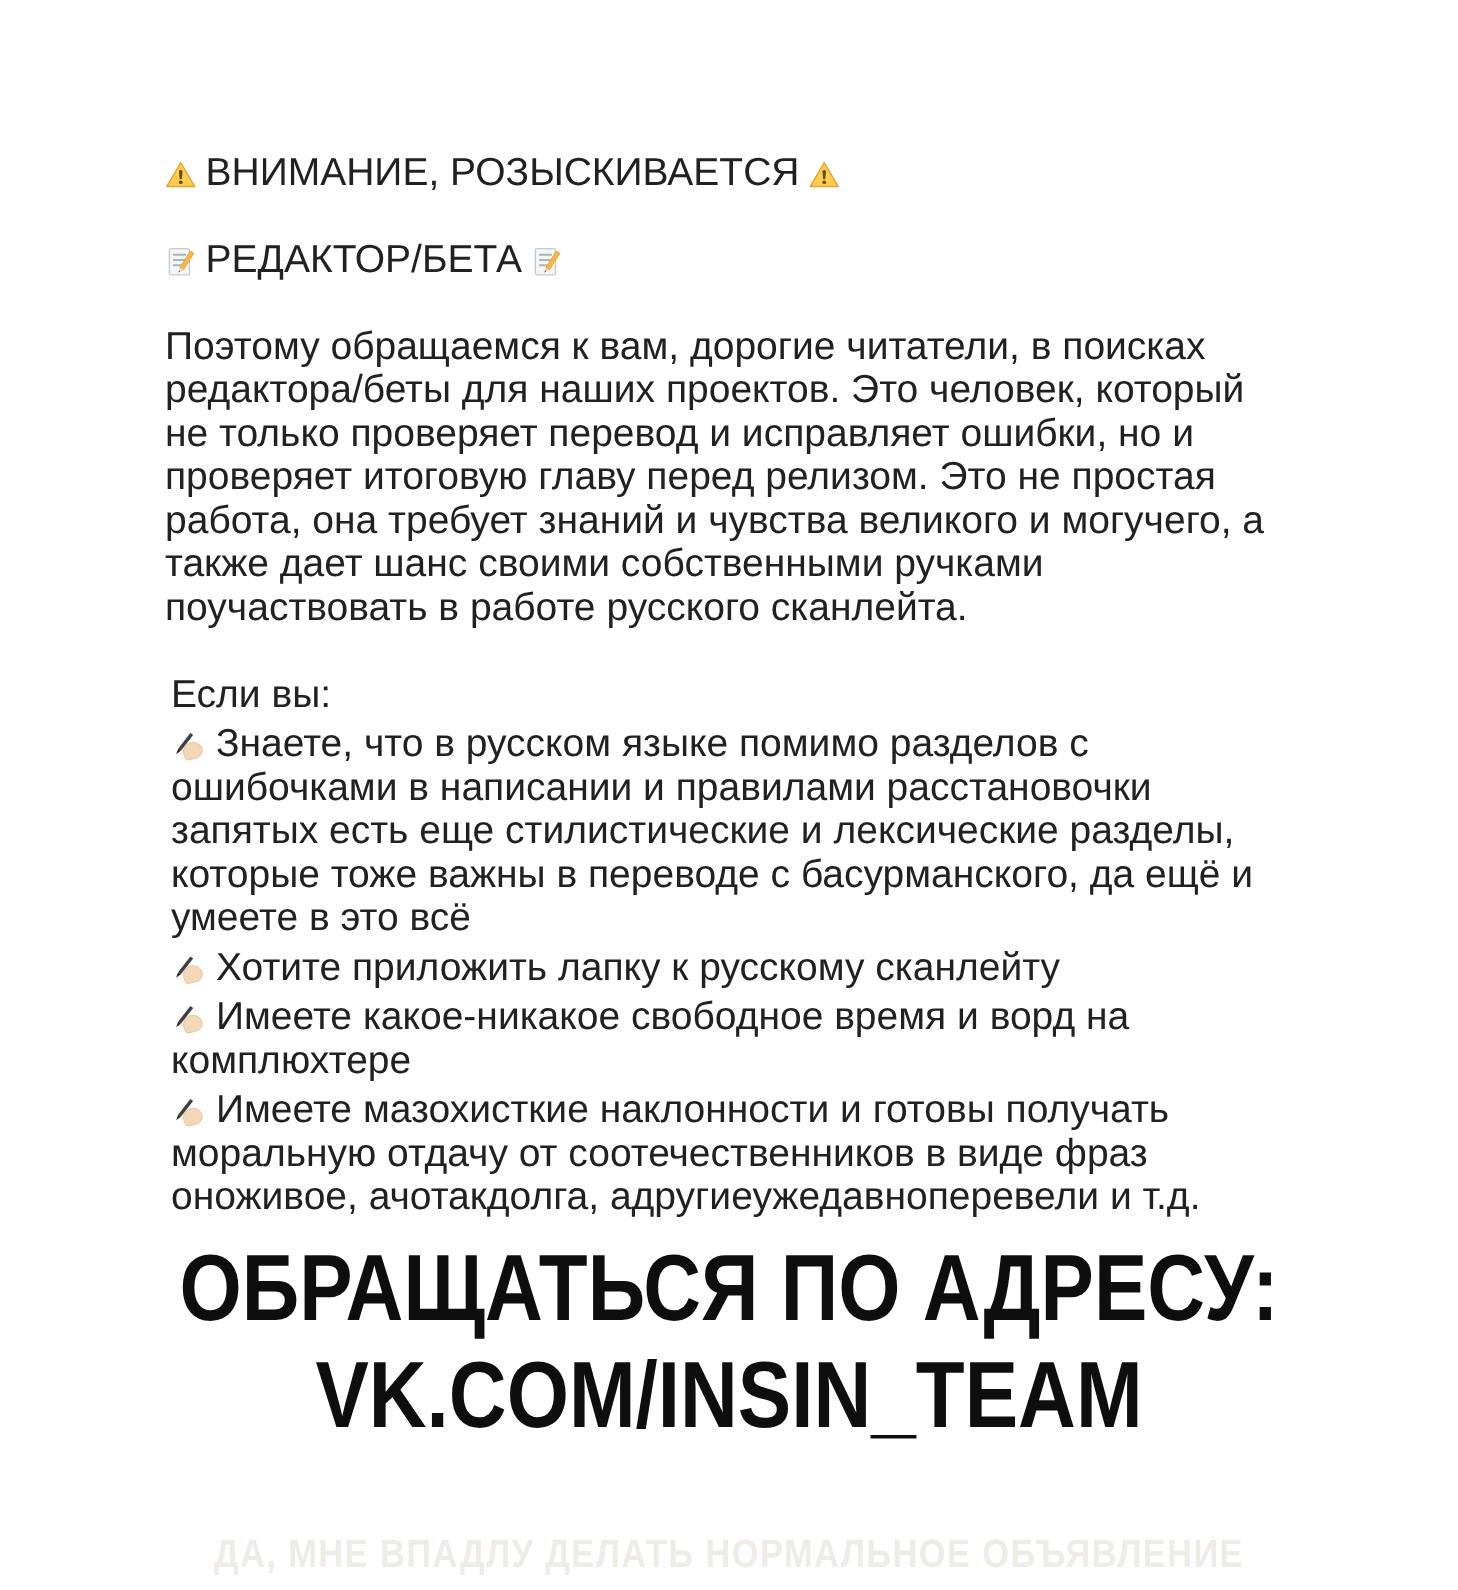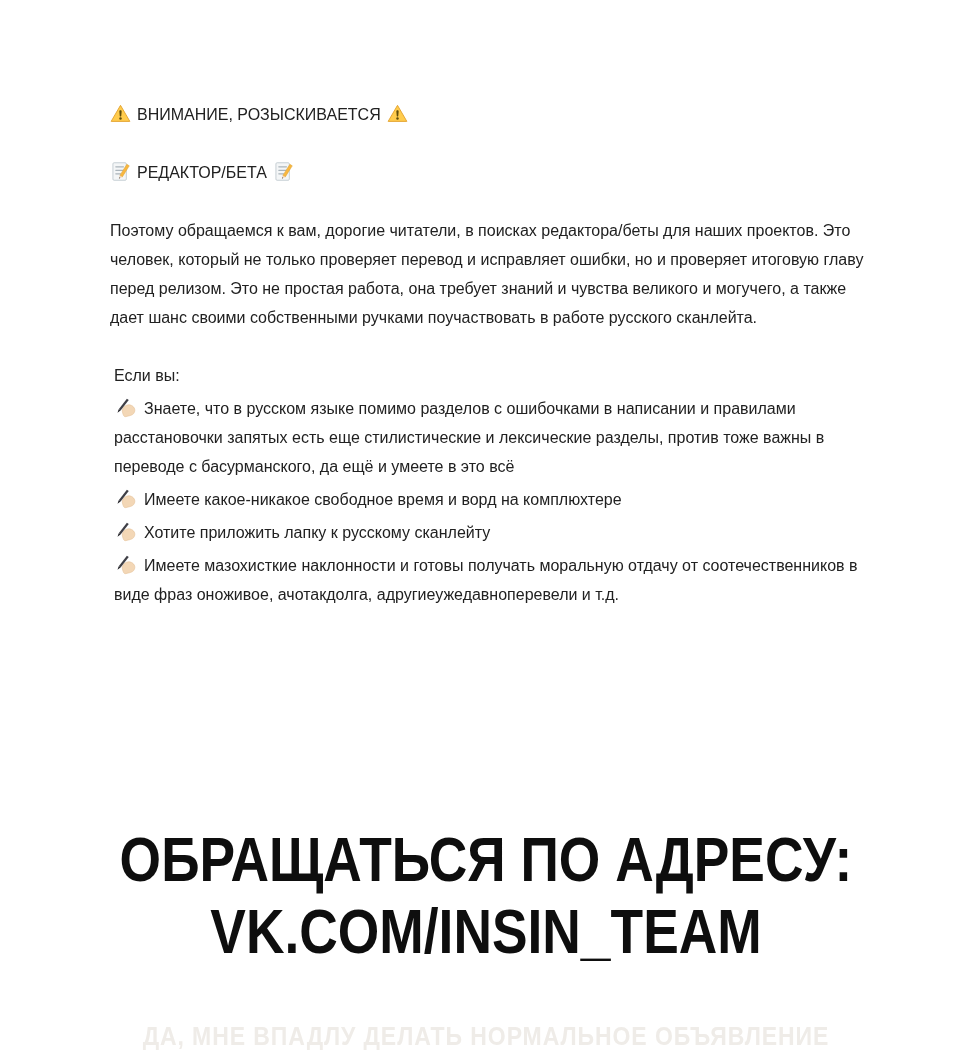--- a/index.html
+++ b/index.html
@@ -10,21 +10,21 @@
     background: #ffffff;
     font-family: "Liberation Sans", sans-serif;
     color: #212121;
     overflow: hidden;
   }
   .content {
     position: absolute;
     left: 110px;
     top: 100px;
     width: 755px;
-    font-size: 16px;
+    font-size: 26px;
     line-height: 29px;
   }
   .block { margin: 0 0 29px 0; }
   .heading { white-space: nowrap; }
   .icon { display: inline-block; vertical-align: -4px; }
   .icon svg { width: 21px; height: 21px; display: block; }
   .heading .icon { margin: 0 6px; }
   .heading .icon:first-child { margin-left: 0; }
   .req .icon { margin-right: 7px; }
   .req .icon svg { width: 23px; height: 21px; }
@@ -113,33 +113,33 @@
 
     <p class="block">Поэтому обращаемся к вам, дорогие читатели, в поисках редактора/беты для наших проектов. Это человек, который не только проверяет перевод и исправляет ошибки, но и проверяет итоговую главу перед релизом. Это не простая работа, она требует знаний и чувства великого и могучего, а также дает шанс своими собственными ручками поучаствовать в работе русского сканлейта.</p>
 
     <div>
       <div class="list-intro">Если вы:</div>
 
       <div class="req"><span class="icon"><svg viewBox="0 0 36 36">
               <path d="M13 27c-2-6 2.5-12.5 9-13.5 6-.9 12 3.5 12 9.3 0 4.2-3 7.9-7.7 9l-8.2 1.9c-3 .6-4.1-3.4-5.1-6.7z" fill="#f3d7b6" stroke="#e2bb90" stroke-width="0.9"></path>
               <polygon points="20.4,2.8 23.6,5.2 9.6,23.2 6.4,20.8" fill="#3f3f46"></polygon>
               <polygon points="6.4,20.8 9.6,23.2 4.2,27.2" fill="#26262b"></polygon>
-            </svg></span><span>Знаете, что в русском языке помимо разделов с ошибочками в написании и правилами расстановочки запятых есть еще стилистические и лексические разделы, против тоже важны в переводе с басурманского, да ещё и умеете в это всё</span></div>
+            </svg></span><span>Знаете, что в русском языке помимо разделов с ошибочками в написании и правилами расстановочки запятых есть еще стилистические и лексические разделы, которые тоже важны в переводе с басурманского, да ещё и умеете в это всё</span></div>
+
+      <div class="req"><span class="icon"><svg viewBox="0 0 36 36">
+              <path d="M13 27c-2-6 2.5-12.5 9-13.5 6-.9 12 3.5 12 9.3 0 4.2-3 7.9-7.7 9l-8.2 1.9c-3 .6-4.1-3.4-5.1-6.7z" fill="#f3d7b6" stroke="#e2bb90" stroke-width="0.9"></path>
+              <polygon points="20.4,2.8 23.6,5.2 9.6,23.2 6.4,20.8" fill="#3f3f46"></polygon>
+              <polygon points="6.4,20.8 9.6,23.2 4.2,27.2" fill="#26262b"></polygon>
+            </svg></span><span>Хотите приложить лапку к русскому сканлейту</span></div>
 
       <div class="req"><span class="icon"><svg viewBox="0 0 36 36">
               <path d="M13 27c-2-6 2.5-12.5 9-13.5 6-.9 12 3.5 12 9.3 0 4.2-3 7.9-7.7 9l-8.2 1.9c-3 .6-4.1-3.4-5.1-6.7z" fill="#f3d7b6" stroke="#e2bb90" stroke-width="0.9"></path>
               <polygon points="20.4,2.8 23.6,5.2 9.6,23.2 6.4,20.8" fill="#3f3f46"></polygon>
               <polygon points="6.4,20.8 9.6,23.2 4.2,27.2" fill="#26262b"></polygon>
             </svg></span><span>Имеете какое-никакое свободное время и ворд на комплюхтере</span></div>
-
-      <div class="req"><span class="icon"><svg viewBox="0 0 36 36">
-              <path d="M13 27c-2-6 2.5-12.5 9-13.5 6-.9 12 3.5 12 9.3 0 4.2-3 7.9-7.7 9l-8.2 1.9c-3 .6-4.1-3.4-5.1-6.7z" fill="#f3d7b6" stroke="#e2bb90" stroke-width="0.9"></path>
-              <polygon points="20.4,2.8 23.6,5.2 9.6,23.2 6.4,20.8" fill="#3f3f46"></polygon>
-              <polygon points="6.4,20.8 9.6,23.2 4.2,27.2" fill="#26262b"></polygon>
-            </svg></span><span>Хотите приложить лапку к русскому сканлейту</span></div>
 
       <div class="req"><span class="icon"><svg viewBox="0 0 36 36">
               <path d="M13 27c-2-6 2.5-12.5 9-13.5 6-.9 12 3.5 12 9.3 0 4.2-3 7.9-7.7 9l-8.2 1.9c-3 .6-4.1-3.4-5.1-6.7z" fill="#f3d7b6" stroke="#e2bb90" stroke-width="0.9"></path>
               <polygon points="20.4,2.8 23.6,5.2 9.6,23.2 6.4,20.8" fill="#3f3f46"></polygon>
               <polygon points="6.4,20.8 9.6,23.2 4.2,27.2" fill="#26262b"></polygon>
             </svg></span><span>Имеете мазохисткие наклонности и готовы получать моральную отдачу от соотечественников в виде фраз оноживое, ачотакдолга, адругиеужедавноперевели и т.д.</span></div>
 
     </div>
   </div>
 

